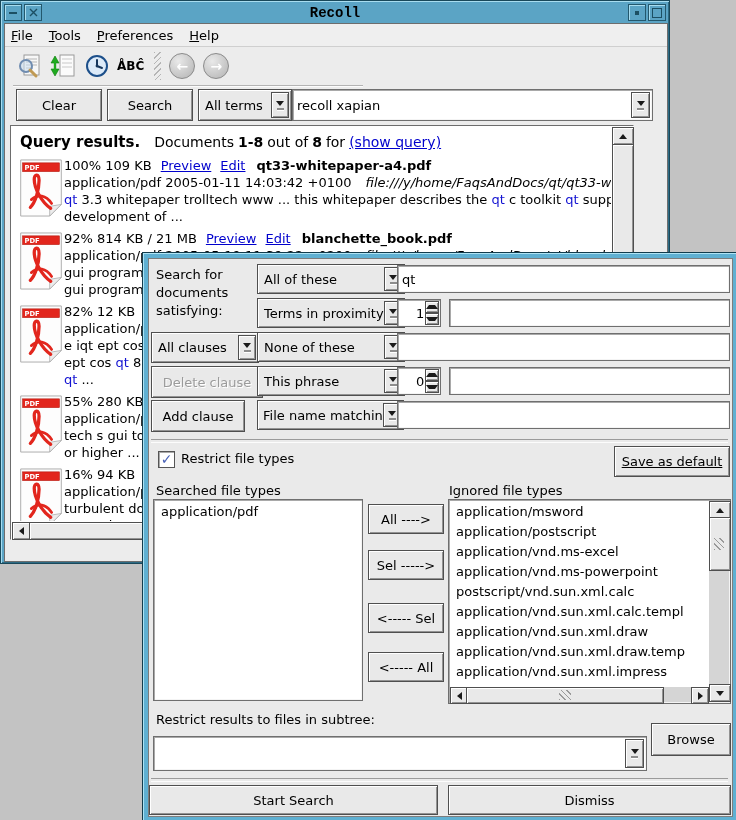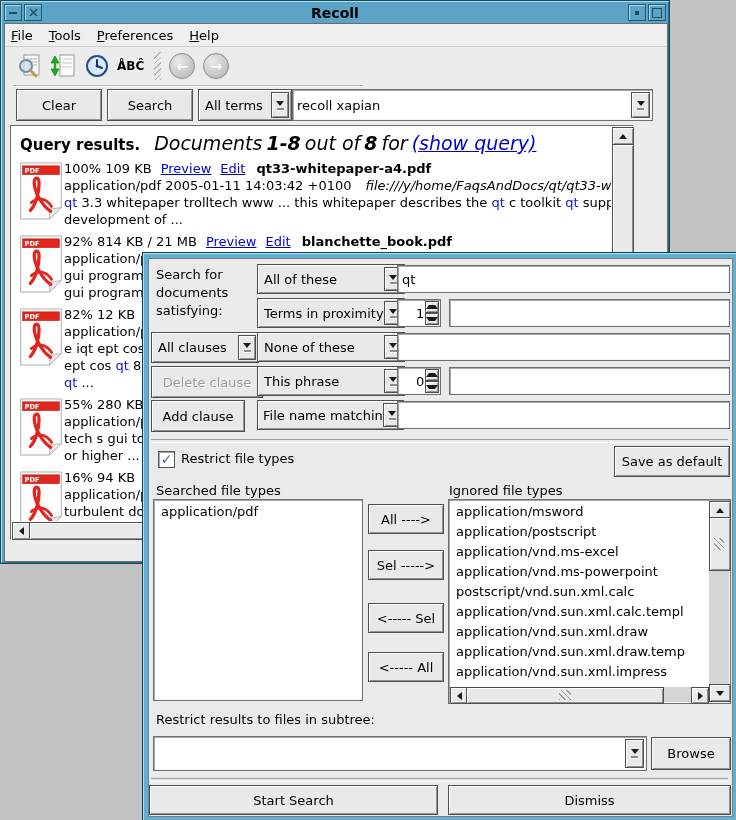--- a/index.html
+++ b/index.html
@@ -40,21 +40,21 @@
   .sb-btn{display:flex;align-items:center;justify-content:center;}
   .sb-thumb{position:absolute;}
   .grip{background:repeating-linear-gradient(45deg,#9a9a9a 0 1px,transparent 1px 4px);}
 
   
   .main-window{position:absolute;left:0;top:0;width:668px;height:562px;background:#5ba4c5;
       border:1px solid #19485a;box-shadow:inset 1px 1px 0 #a8ddf0, inset -1px -1px 0 #2e6b84;}
   .titlebar{position:absolute;left:2px;top:2px;right:2px;height:19px;display:flex;align-items:center;}
   .tb-btn{width:16px;height:15px;margin:0 1px;background:#5ba4c5;border:1px solid #23586d;
       box-shadow:inset 1px 1px 0 #a8ddf0;display:flex;align-items:center;justify-content:center;flex:none;}
-  .tb-title{flex:1;text-align:center;font-size:14px;font-weight:bold;color:#000;}
+  .tb-title{flex:1;text-align:center;font-size:14px;font-weight:bold;color:#000;font-family:Liberation Mono, monospace;}
   .dot{width:4px;height:4px;background:#1c4f63;}
   .sq{width:8px;height:8px;border:1px solid #1c4f63;}
 
   .win-body{position:absolute;left:3px;top:22px;width:662px;height:537px;background:#ececec;border:1px solid #6d6d6d;}
 
   .menubar{position:absolute;left:0;top:0;right:0;height:22px;display:flex;align-items:center;
       padding-left:6px;gap:16px;font-size:13px;border-bottom:1px solid #cfcfcf;background:#efefef;}
   .menu-item{display:inline-block;}
   .menu-item::first-letter{text-decoration:underline;}
 
@@ -75,21 +75,21 @@
   .sb-query .arrow-btn{position:absolute;right:2px;top:2px;bottom:2px;width:17px;
       display:flex;flex-direction:column;align-items:center;justify-content:center;}
 
   .results-frame{position:absolute;left:5px;top:101px;width:622px;height:413px;
       border-top:1px solid #6d6d6d;border-left:1px solid #6d6d6d;border-right:1px solid #fdfdfd;border-bottom:1px solid #fdfdfd;
       background:#fff;}
   .results-clip{position:absolute;left:1px;top:1px;width:599px;height:394px;overflow:hidden;background:#fff;}
   .results-inner{padding:3px 0 0 6px;}
   .qr-header{white-space:nowrap;margin:2px 0 6px 2px;}
   .qr-title{font-size:15px;font-weight:bold;}
-  .qr-sub{font-size:19px;margin-left:10px;font-style:italic;}
+  .qr-sub{font-size:14px;margin-left:10px;}
   .qr-sub span{margin-left:4px;}
   .qr-sub .b{font-weight:bold;}
   a.lnk{color:#0000cd;text-decoration:underline;}
   .result{display:flex;margin-bottom:5px;}
   .r-icon{flex:none;width:46px;height:58px;margin-top:2px;}
   .r-text{min-width:0;font-size:13px;line-height:17px;white-space:nowrap;}
   .r-line{overflow:hidden;}
   .r-line .lnk{margin-left:9px;}
   .r-fn{font-weight:bold;margin-left:11px;}
   .r-url{font-style:italic;margin-left:14px;}
@@ -118,37 +118,37 @@
   .c-spin{position:absolute;left:248px;width:42px;height:26px;}
   .c-field2{position:absolute;left:300px;width:279px;height:26px;}
   .lc-combo{position:absolute;left:2px;top:73px;width:100px;height:29px;}
   .del-btn{position:absolute;left:2px;top:107px;width:110px;height:30px;}
   .add-btn{position:absolute;left:2px;top:141px;width:92px;height:30px;}
   .sep1{position:absolute;left:2px;top:180px;width:577px;}
   .chk{position:absolute;left:9px;top:192px;width:15px;height:15px;background:#fff;border:1px solid #555;
        box-shadow:inset 1px 1px 0 #a9a9a9;display:flex;align-items:center;justify-content:center;}
   .chk span{color:#4a63b8;font-weight:bold;font-size:14px;line-height:1;margin-top:-2px;}
   .chk-label{position:absolute;left:32px;top:192px;}
-  .save-btn{position:absolute;left:465px;top:187px;width:114px;height:29px;}
+  .save-btn{position:absolute;left:465px;top:187px;width:114px;height:29px;text-decoration:underline;}
   .searched-label{position:absolute;left:7px;top:224px;}
   .ignored-label{position:absolute;left:300px;top:224px;}
   .left-list{position:absolute;left:4px;top:240px;width:208px;height:200px;}
   .list-items{position:absolute;left:2px;top:2px;right:2px;overflow:hidden;}
   .list-items div{height:20px;line-height:20px;padding-left:5px;white-space:nowrap;overflow:hidden;}
   .mv-btn{position:absolute;left:219px;width:74px;height:28px;}
   .right-list{position:absolute;left:299px;top:240px;width:281px;height:203px;}
   .rl-items{position:absolute;left:2px;top:2px;width:257px;height:182px;overflow:hidden;}
   .rl-items div{height:20px;line-height:20px;padding-left:5px;white-space:nowrap;overflow:hidden;}
   .rl-vscroll{position:absolute;right:1px;top:1px;width:20px;height:201px;}
   .rl-hscroll{position:absolute;left:1px;bottom:1px;height:15px;width:259px;}
   .subtree-label{position:absolute;left:7px;top:453px;text-align:right;}
   .subtree-combo{position:absolute;left:4px;top:477px;width:492px;height:33px;}
   .subtree-combo .arrow-btn{position:absolute;right:2px;top:2px;bottom:2px;width:17px;
       display:flex;flex-direction:column;align-items:center;justify-content:center;}
-  .browse-btn{position:absolute;left:502px;top:478px;width:78px;height:31px;}
+  .browse-btn{position:absolute;left:502px;top:464px;width:78px;height:31px;}
   .sep2{position:absolute;left:2px;top:519px;width:577px;}
   .start-btn{position:absolute;left:0;top:526px;width:287px;height:28px;}
   .dismiss-btn{position:absolute;left:299px;top:526px;width:281px;height:28px;}
 </style>
 </head>
 <body>
 
 <div class="desktop">
 
   <div class="main-window">

